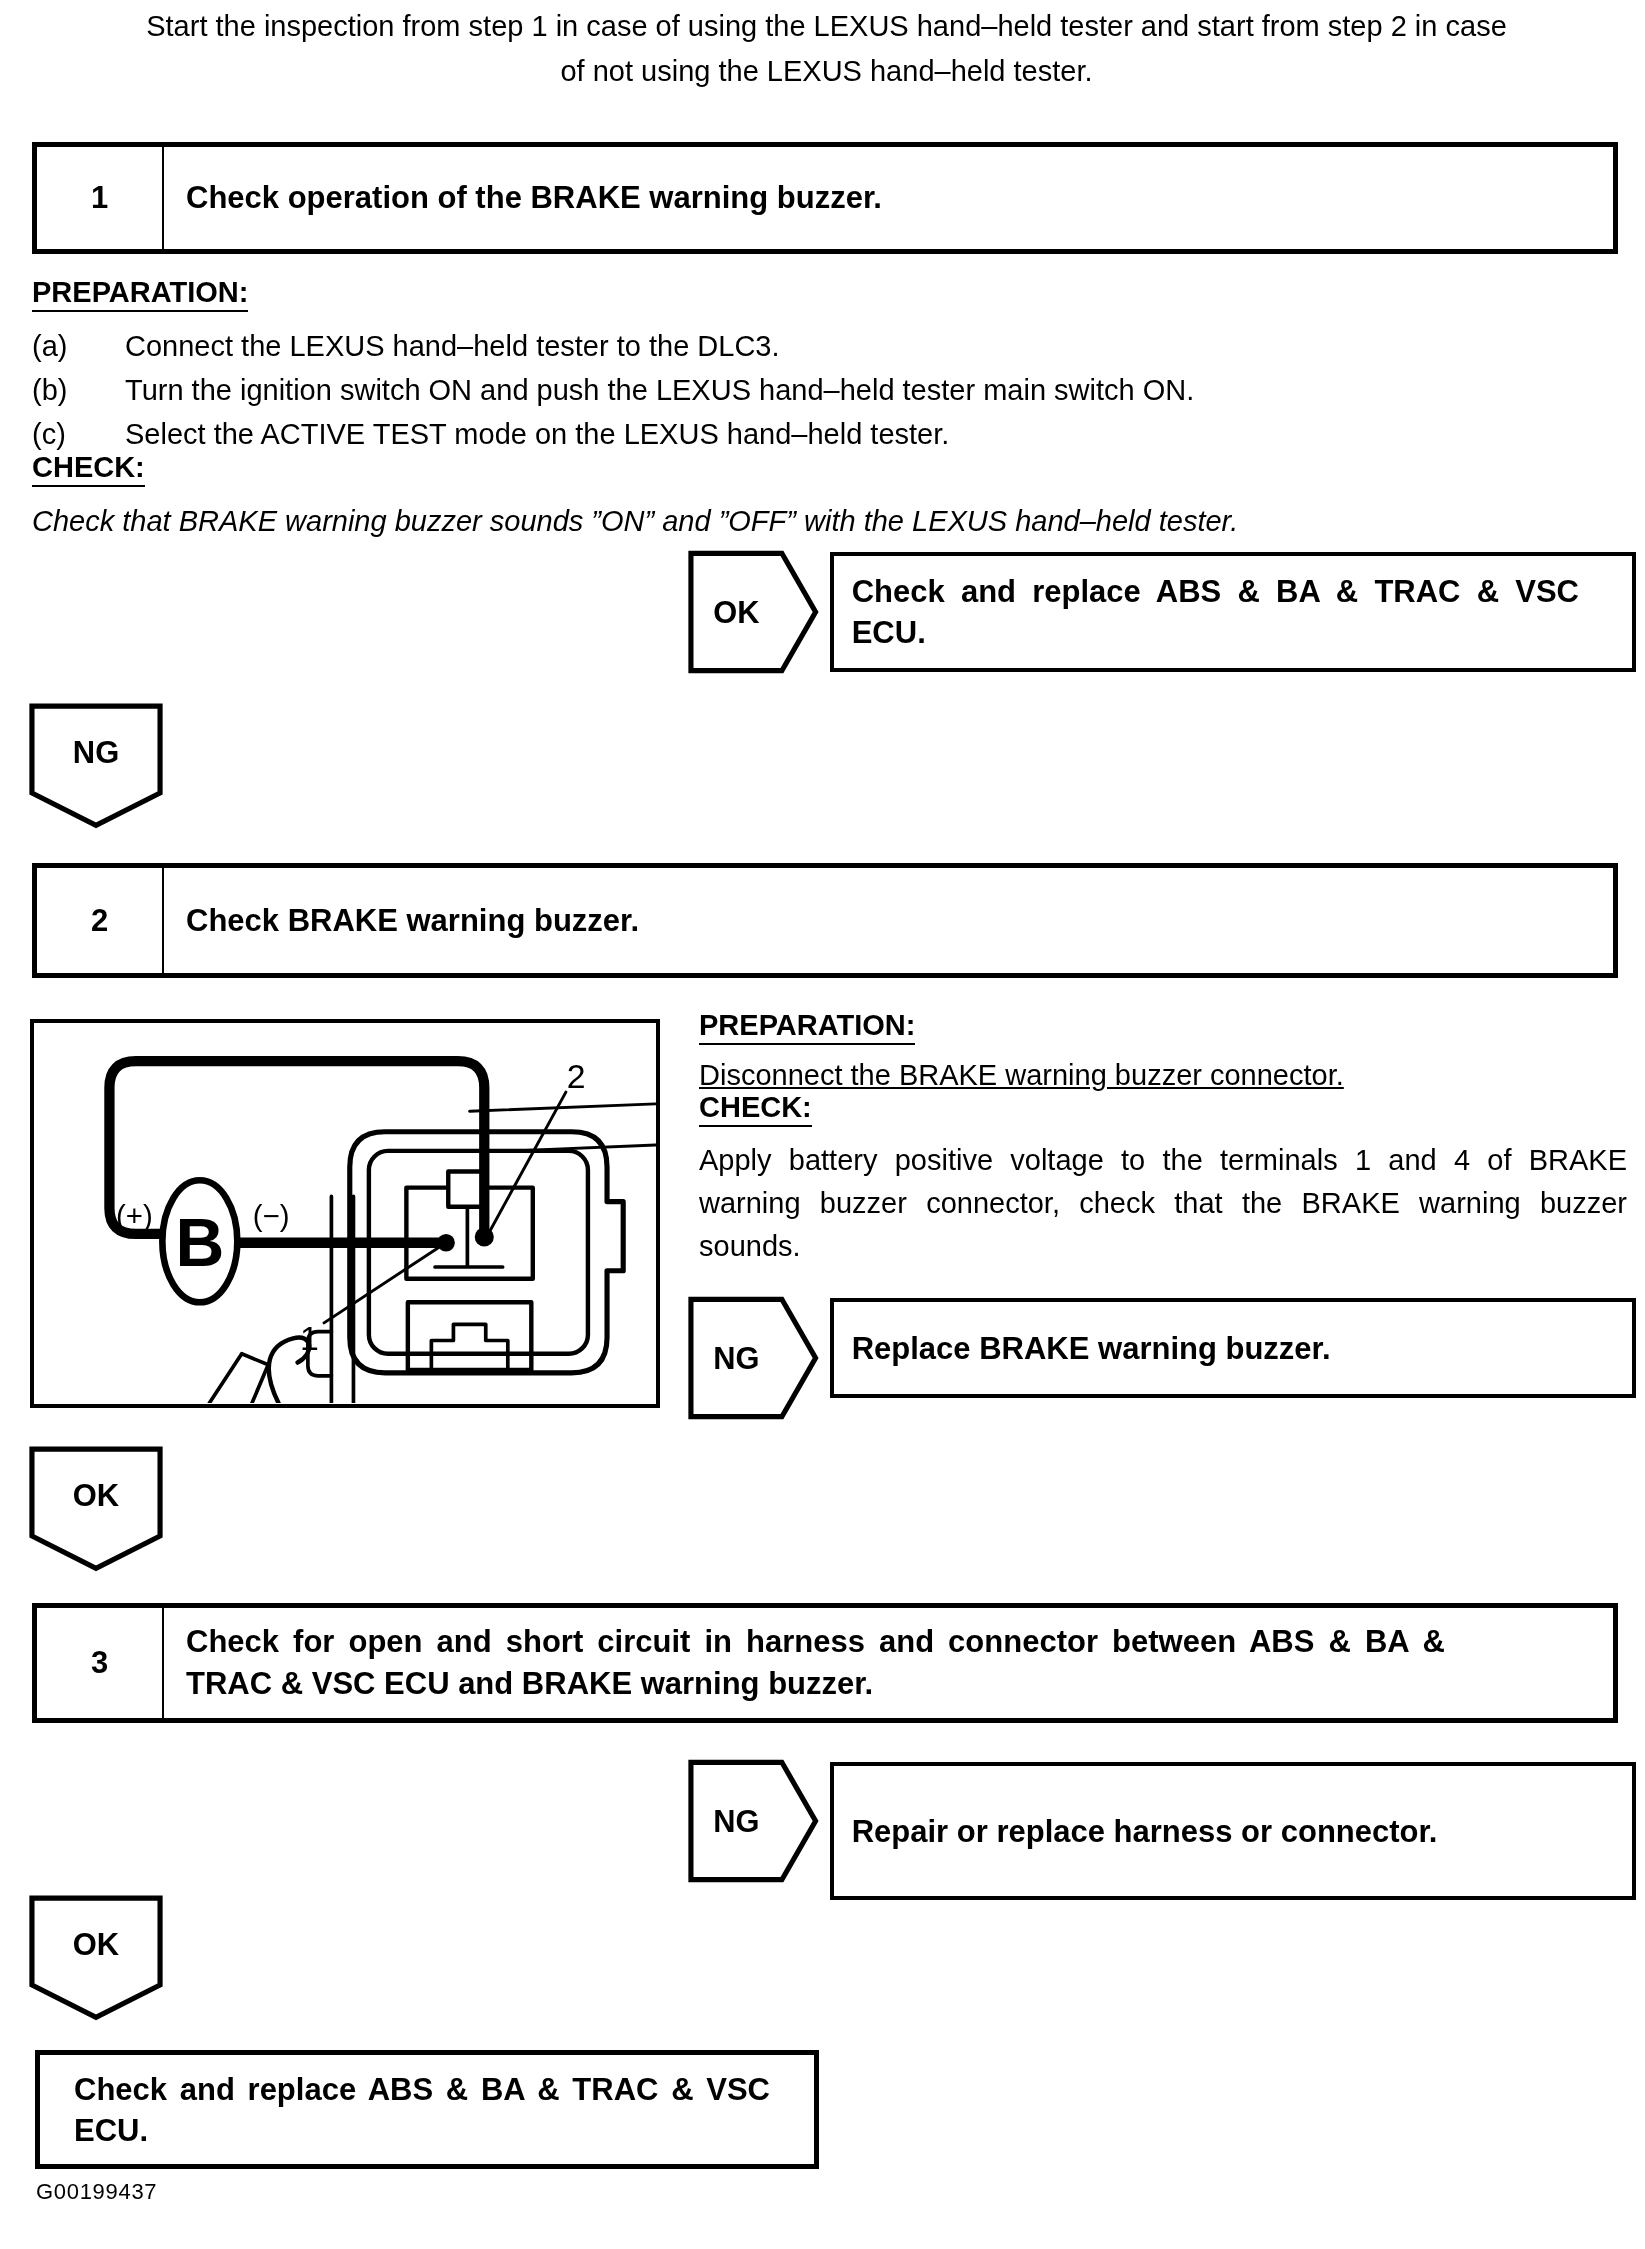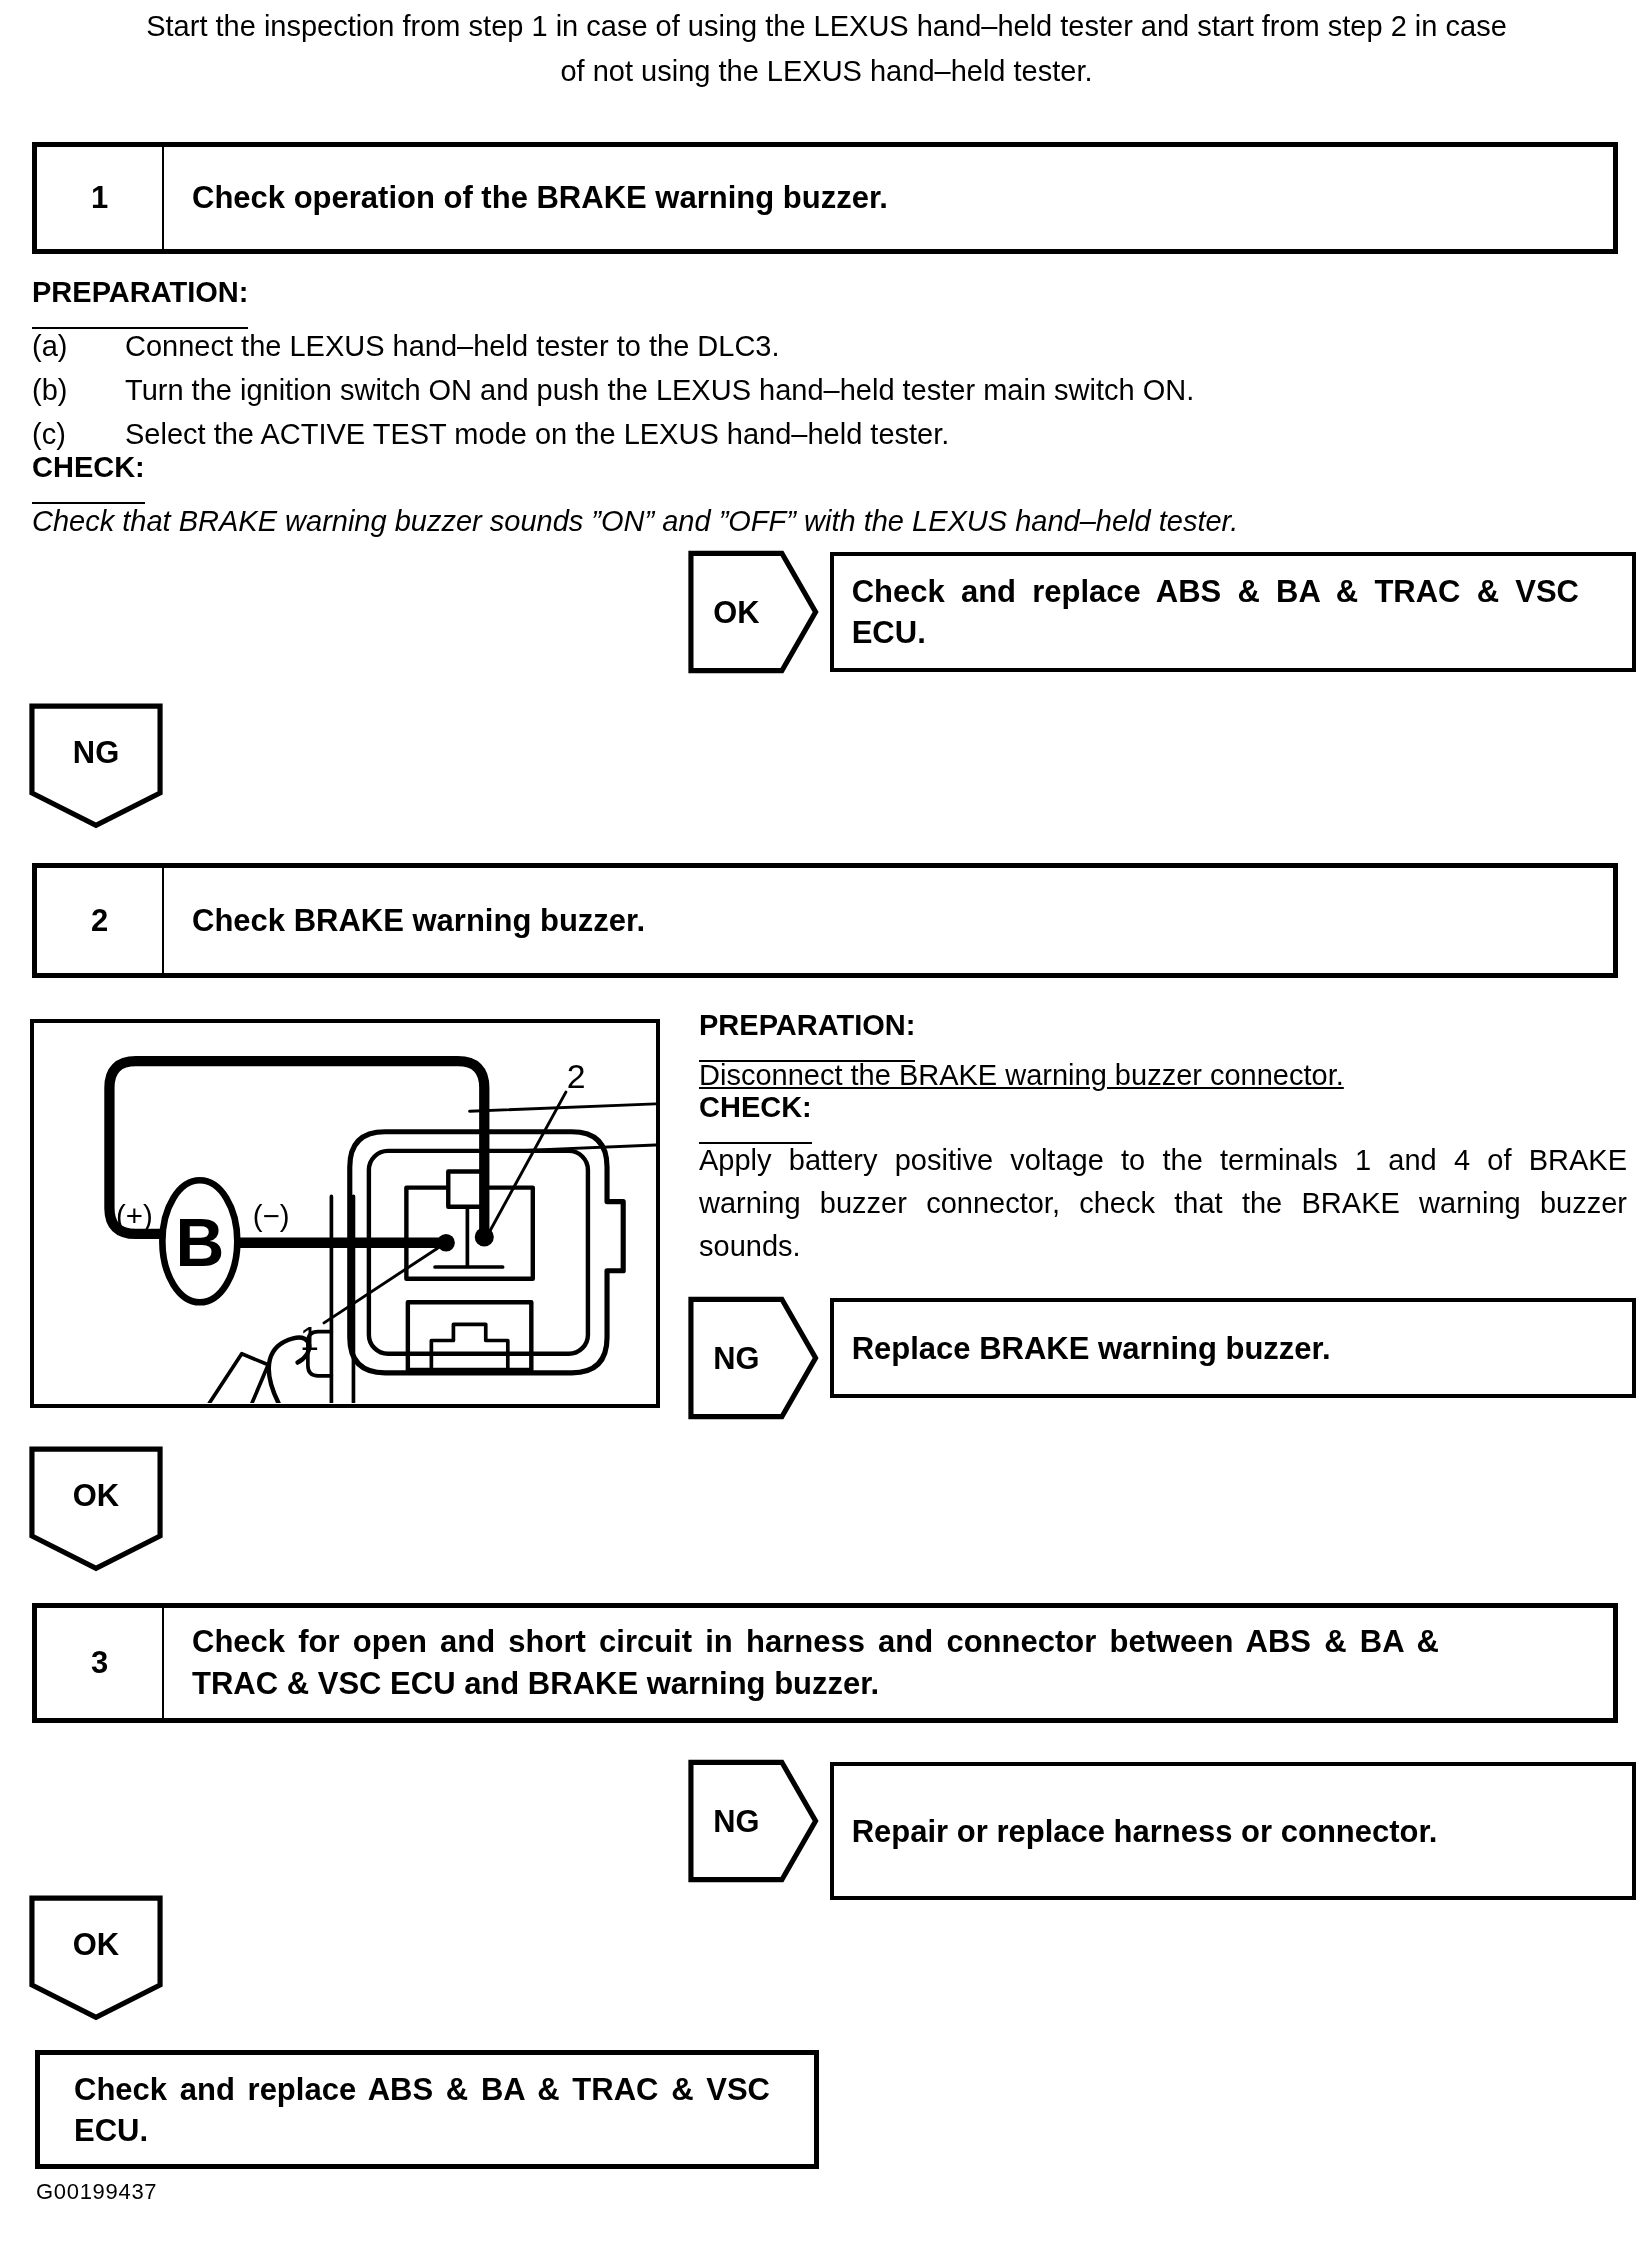--- a/index.html
+++ b/index.html
@@ -12,27 +12,27 @@
 
   
   .stepbox{left:32px;width:1586px;border:5.1px solid #000;box-sizing:border-box;
            display:flex;align-items:stretch;background:#fff;}
   #stepbox1{top:142px;height:112px;}
   #stepbox2{top:863px;height:115px;}
   #stepbox3{top:1603px;height:120px;}
   .stepnum{width:125px;border-right:2.9px solid #000;display:flex;align-items:center;
            justify-content:center;font-weight:bold;font-size:31px;flex:none;}
   .steptitle{flex:1;display:flex;align-items:center;}
-  .steptitle p{margin:6px;font-weight:bold;font-size:31px;line-height:42px;
+  .steptitle p{margin:0;font-weight:bold;font-size:31px;line-height:42px;
                padding:0 168px 0 22px;text-align:justify;}
   #stepbox1 .steptitle p,#stepbox2 .steptitle p{text-align:left;padding-right:29px;}
 
   
   .hline{font-size:29px;font-weight:bold;border-bottom:2.9px solid #000;
-         padding-bottom:20px;display:inline-block;line-height:29px;}
+         padding-bottom:3px;display:inline-block;line-height:29px;}
   #prep1h{left:32px;top:278px;}
   #check1h{left:32px;top:453px;}
 
   .bodytext{font-size:29px;line-height:44px;}
   .listrow{left:32px;width:1589px;display:flex;}
   #row-a{top:324px;}#row-b{top:368px;}#row-c{top:412px;}
   .listlabel{width:93px;flex:none;}
   #check1t{left:32px;top:499px;width:1589px;font-style:italic;}
 
   

